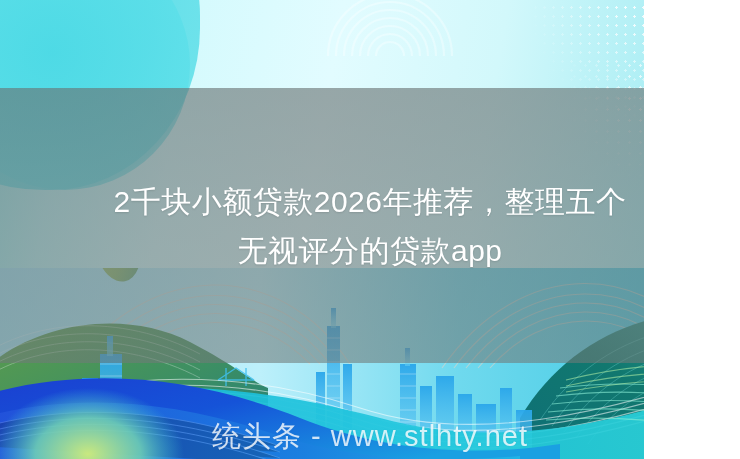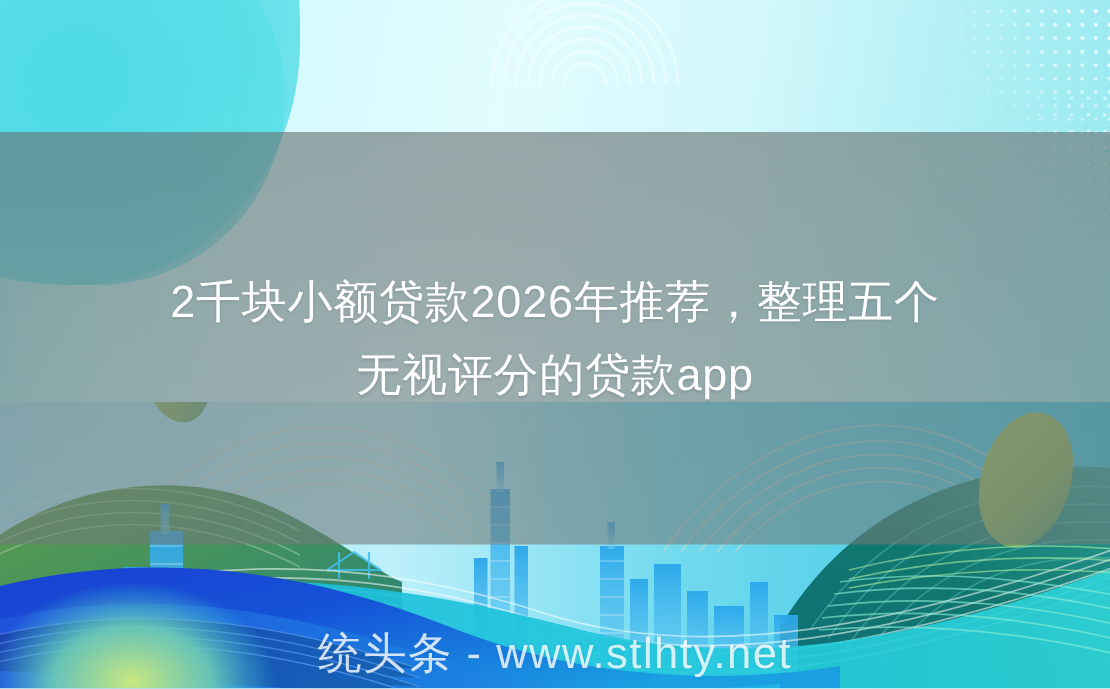--- a/index.html
+++ b/index.html
@@ -1,20 +1,20 @@
 <!DOCTYPE html>
 <html><head>
 <meta charset="utf-8">
 <style>
   html,body{margin:0;padding:0;background:#fff;}
   body{font-family:"Liberation Sans","DejaVu Sans",sans-serif;}
 
   .stage{
     position:relative;
-    width:740px;height:459px;
+    width:644px;height:459px;
     overflow:hidden;
     background:#cdf7fb;
   }
 
   
   .sky{
     position:absolute;left:0;top:0;width:740px;height:459px;
     background:
       linear-gradient(100deg,
         #8fe9ec 0%,

